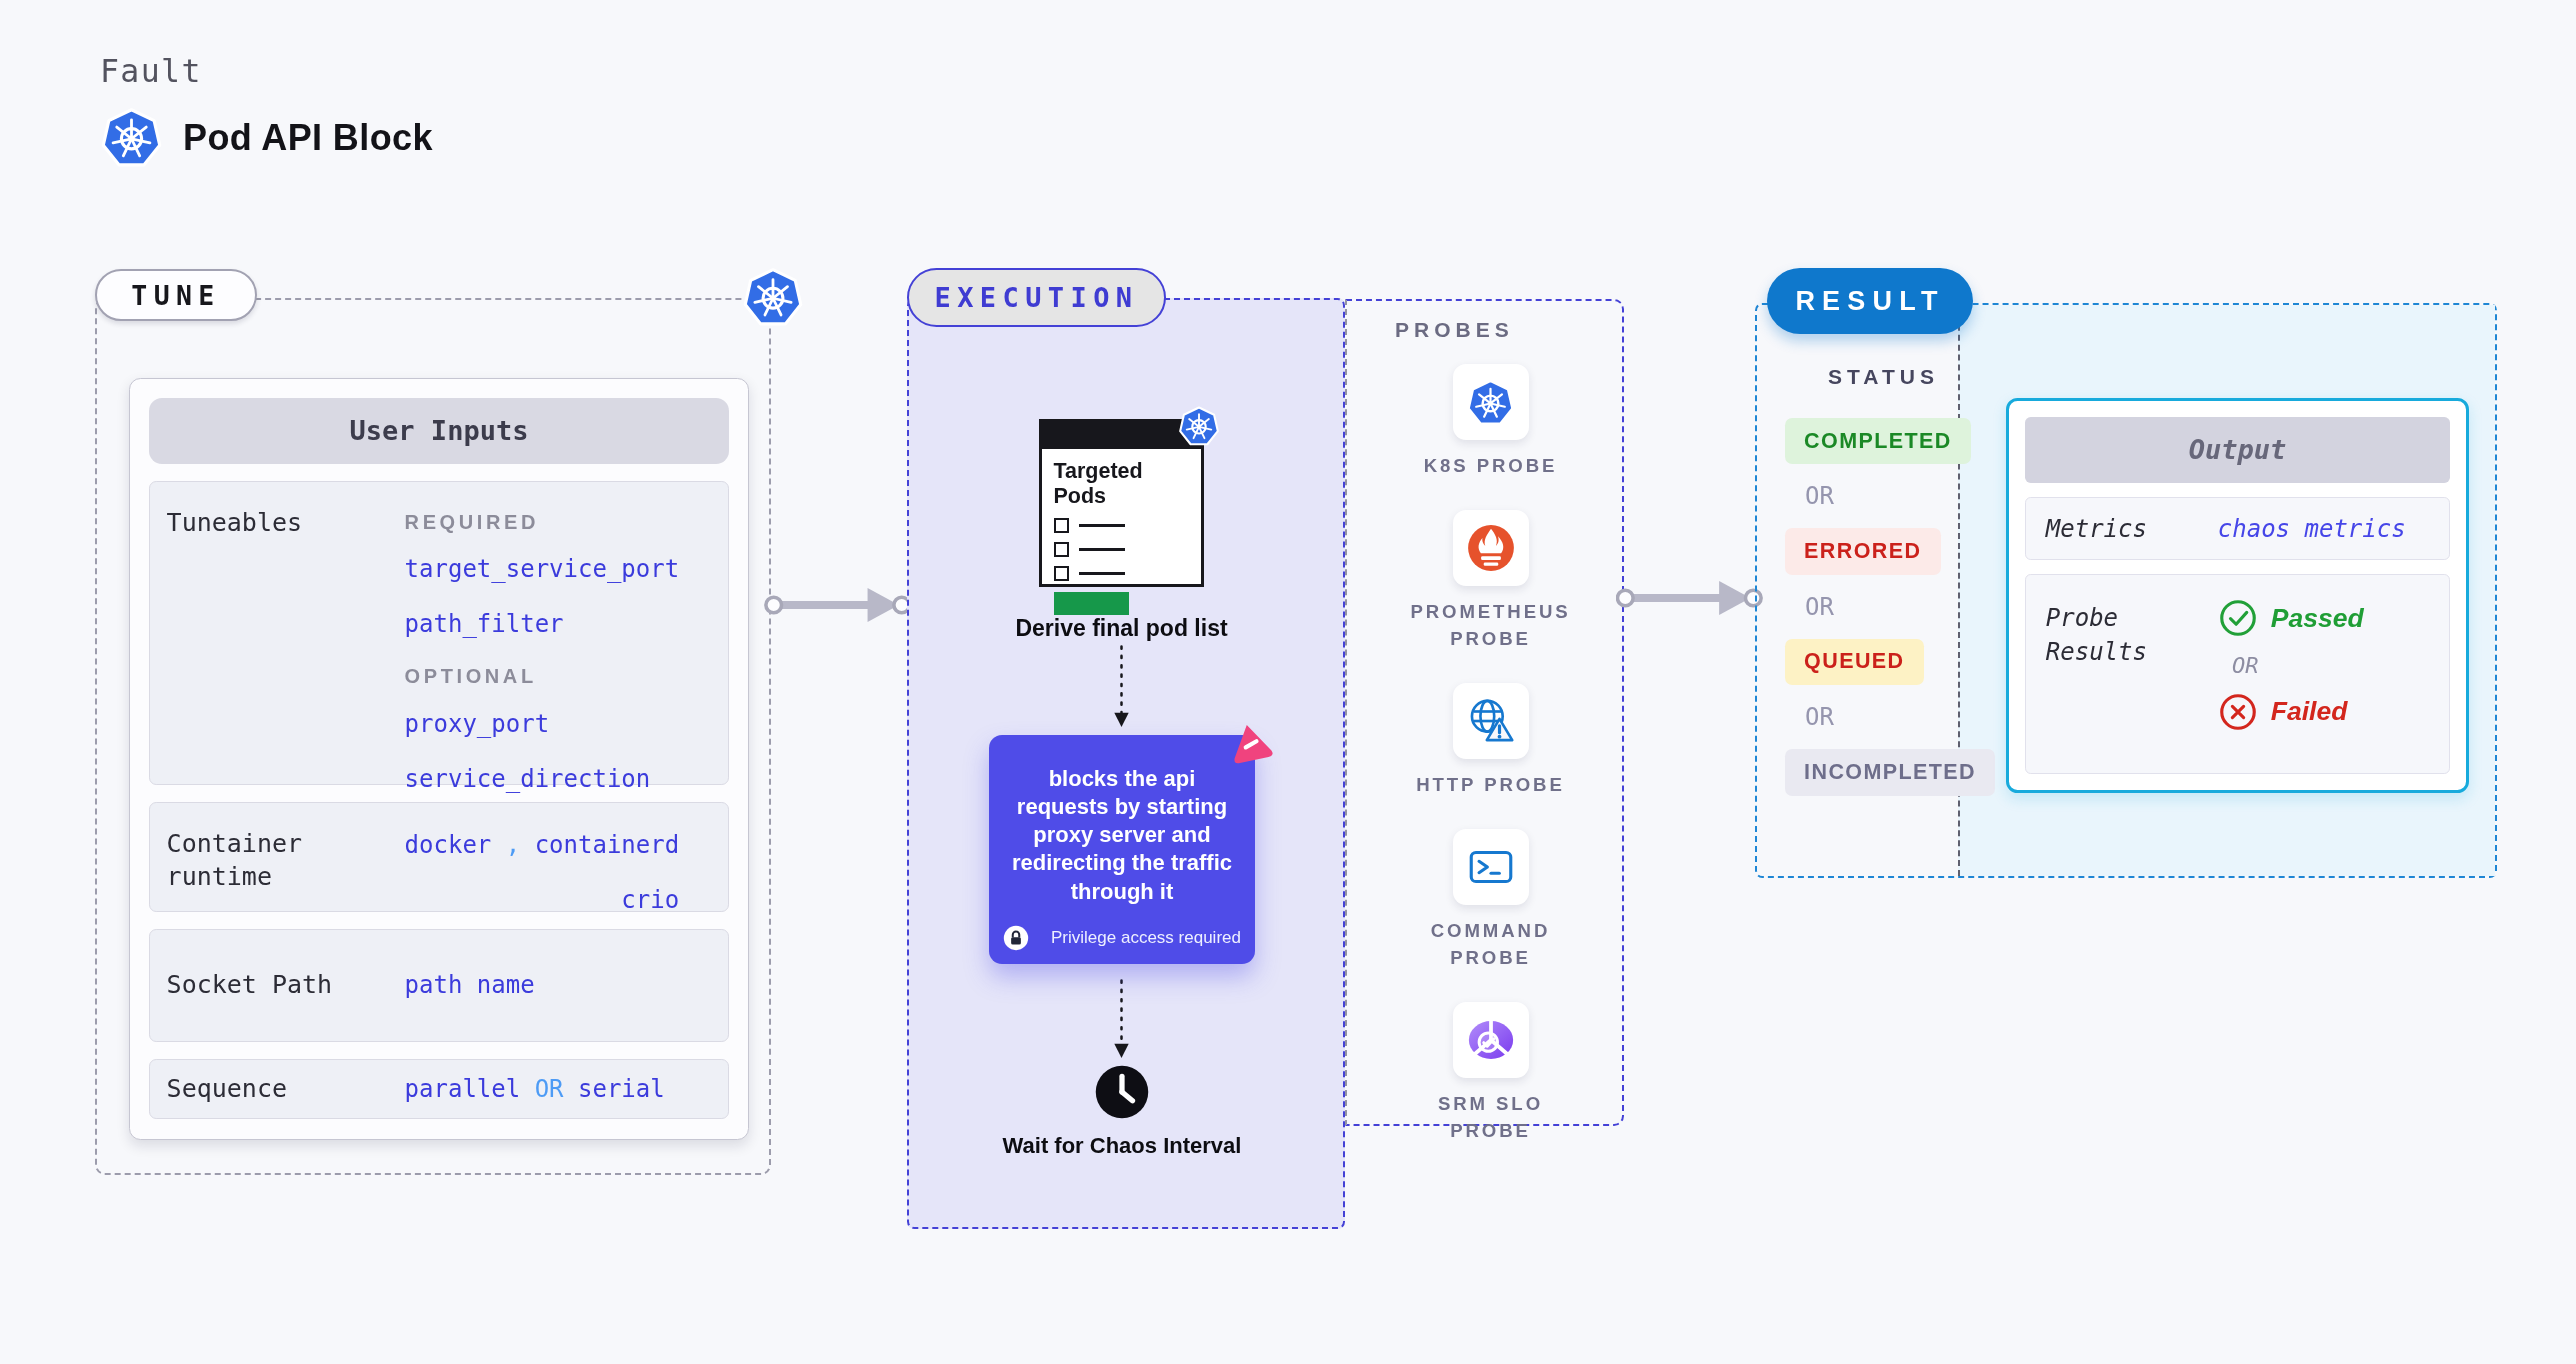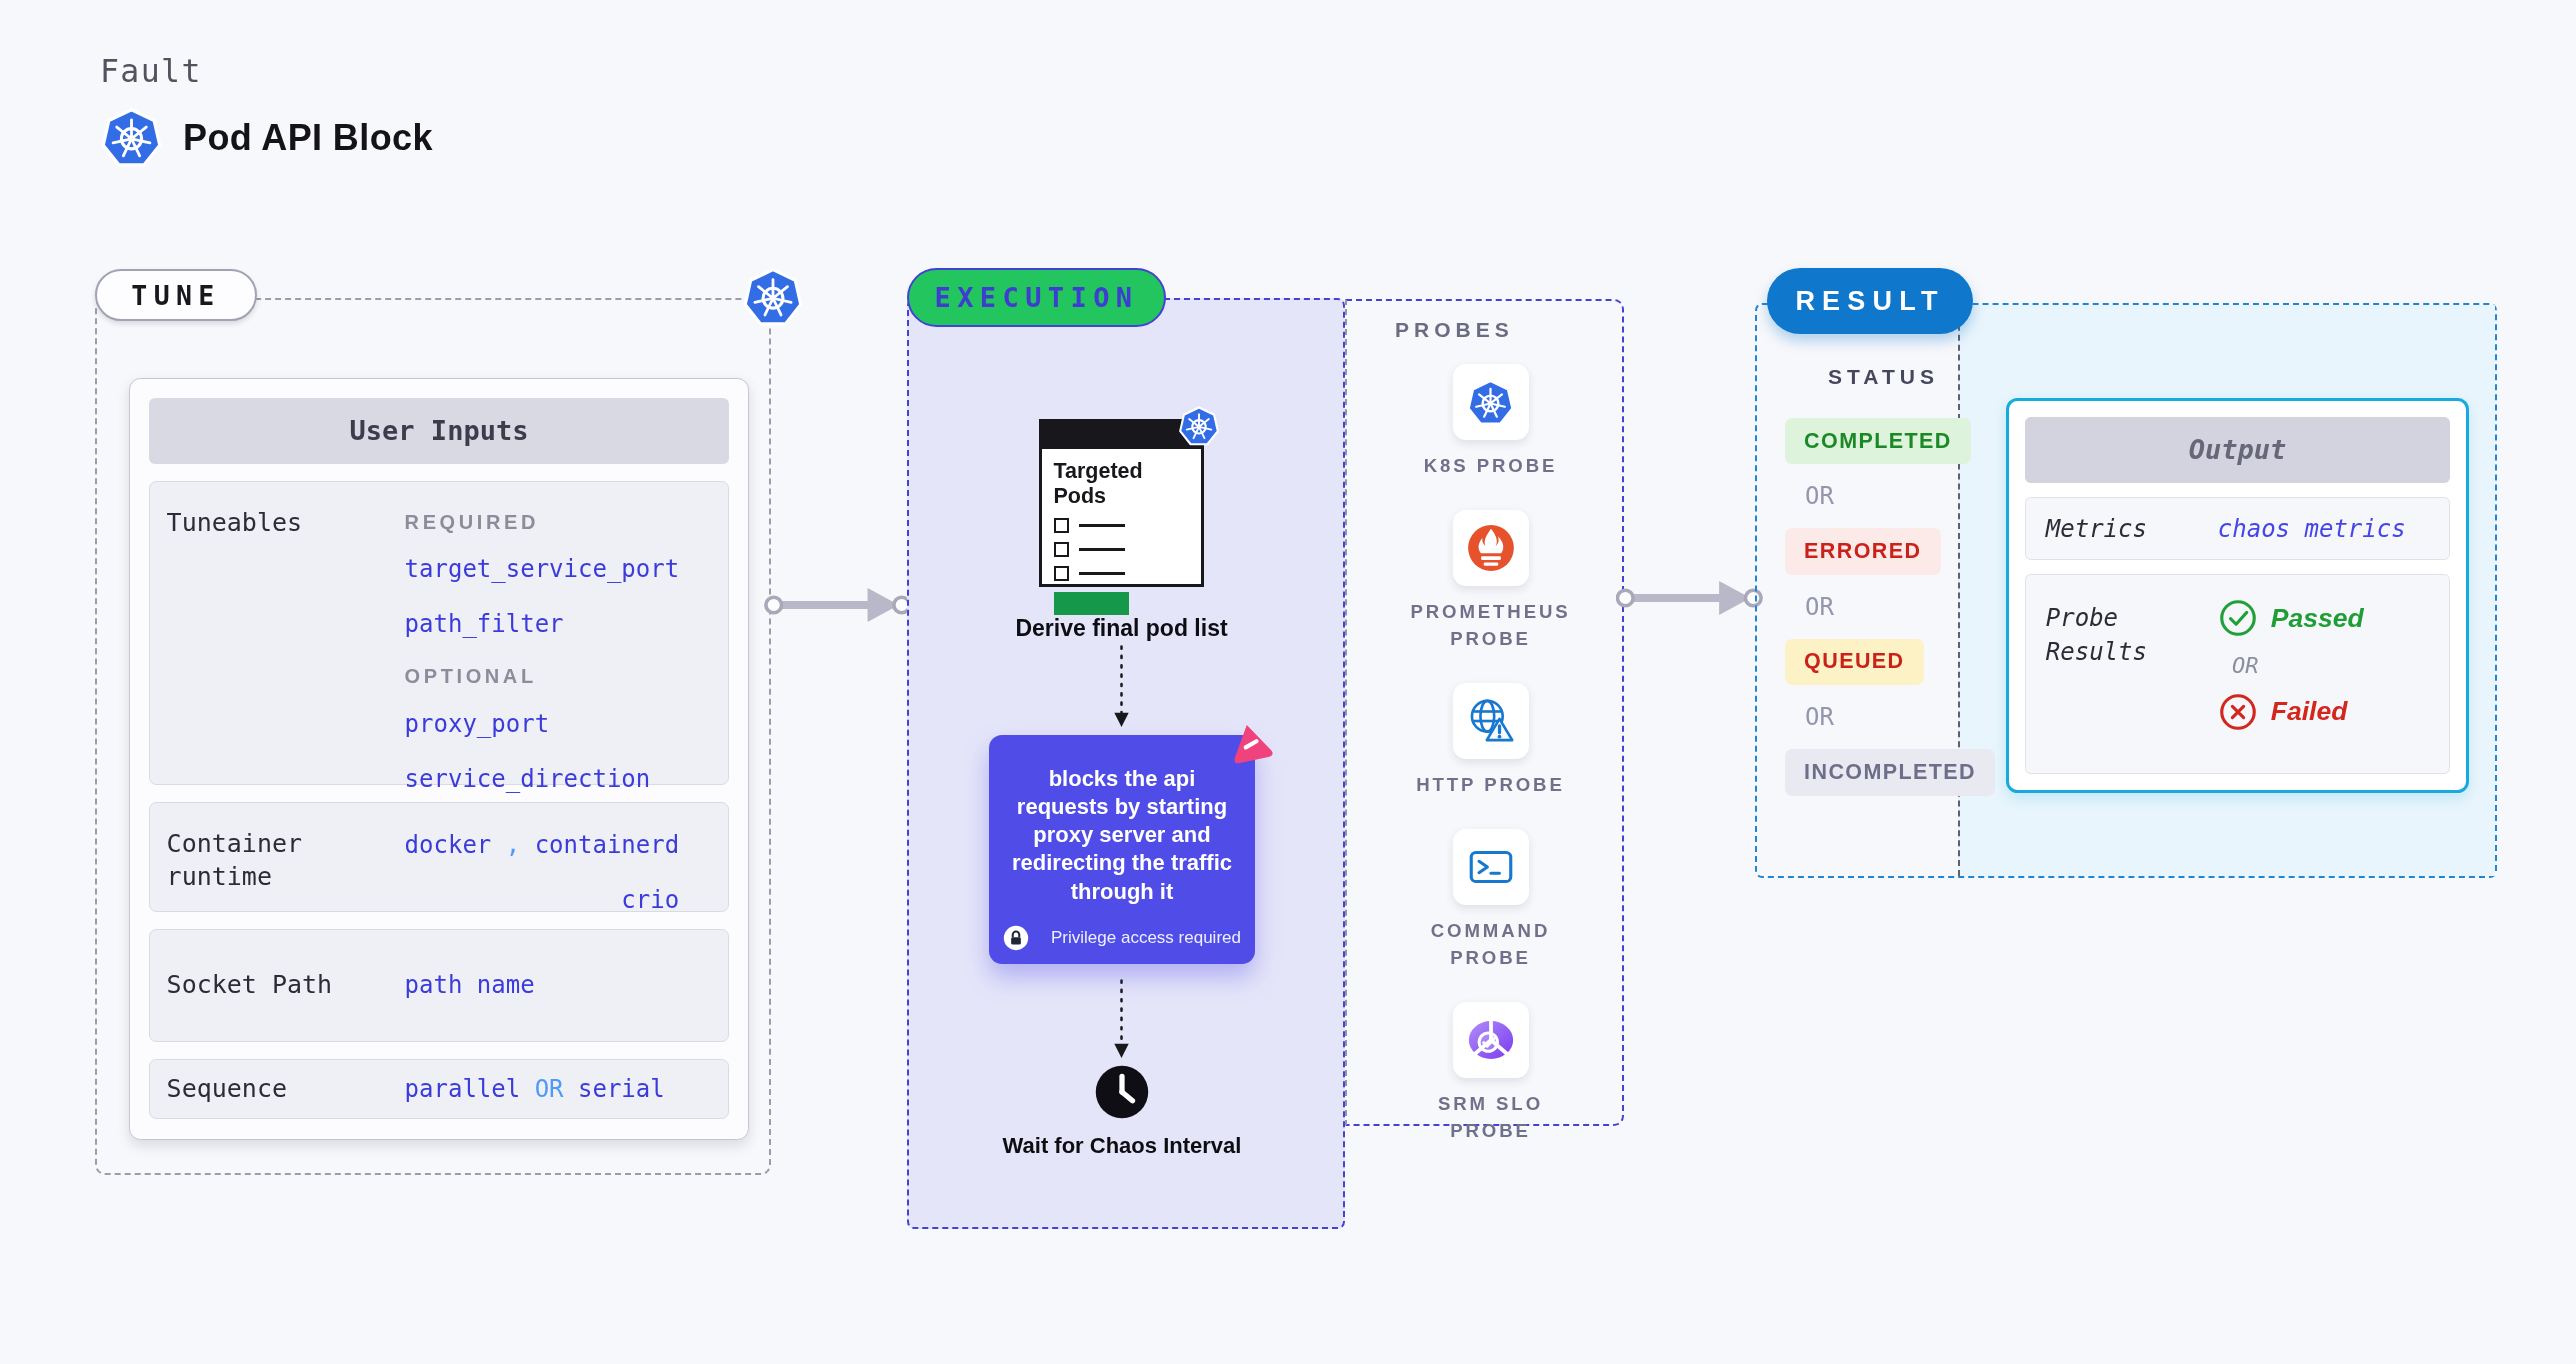--- a/index.html
+++ b/index.html
@@ -15,21 +15,21 @@
   
   .kicker { left:100px; top:53px; font-size:31.5px; color:#53535f; letter-spacing:1.4px; }
   .title-row { left:100px; top:106px; display:flex; align-items:center; gap:20px; }
   .title-text { font-size:36px; font-weight:700; color:#131318; letter-spacing:0.4px; }
 
   
   .pill { display:flex; align-items:center; justify-content:center; border-radius:34px; }
   .tune-pill { left:95px; top:269px; width:162px; height:52px; background:#fdfdff;
     border:2.1px solid #a2a2b2; font-size:26.5px; font-weight:700; letter-spacing:6.4px;
     color:#17171c; box-shadow:0 2.9px 5.7px rgba(40,40,70,.14); z-index:5; }
-  .exec-pill { left:907px; top:268px; width:259px; height:59px; background:#22c55e;
+  .exec-pill { left:907px; top:268px; width:259px; height:59px; background:#e5e5e5;
     border:2.9px solid #4441d6; font-size:27px; font-weight:700; letter-spacing:6.4px;
     color:#3f3cd2; z-index:5; }
   .result-pill { left:1767px; top:268px; width:206px; height:66px; background:#0f78cc;
     color:#fff; font-size:27px; font-weight:700; letter-spacing:7.2px;
     box-shadow:0 7.2px 13px rgba(15,120,204,.30); z-index:5; }
 
   
   .tune-box { left:95px; top:298px; width:676px; height:877px;
     border:2.1px dashed #9c9cac; border-radius:10px; }
   .exec-box { left:907px; top:298px; width:438px; height:931px;
@@ -41,21 +41,21 @@
     border:2.9px dashed #1e86d4; border-radius:7.2px; }
   .result-cyan { position:absolute; left:201px; top:0; right:0; bottom:0; background:#e9f5fc; }
   .result-divider { position:absolute; left:201px; top:0; bottom:0; border-left:2.1px dashed #5f5f6e; }
 
   .corner-k8s { left:742px; top:266px; z-index:6; }
 
   
   .ui-card { left:129px; top:378px; width:620px; height:762px; background:#fcfcfe;
     border:1.4px solid #c6c6d2; border-radius:11.5px; padding:18.6px;
     box-shadow:0 5.7px 13px rgba(20,20,50,.12); display:flex; flex-direction:column; gap:17px; }
-  .ui-head { height:66px; background:#d9d9e3; border-radius:6px; display:flex;
+  .ui-head { height:66px; background:#d9d9e3; border-radius:13px; display:flex;
     align-items:center; justify-content:center; font-size:27px; font-weight:700; color:#3c3c4c; }
   .ui-row { position:relative; background:#eef0f6; border:1.4px solid #dadae4; border-radius:7.2px; }
   .row-tuneables { height:304px; }
   .row-runtime { height:110px; }
   .row-socket { height:113px; }
   .row-sequence { height:60px; }
   .row-label { position:absolute; left:17px; top:24px; font-size:25px; color:#2c2c36; line-height:1.35; }
   .row-label-mid { top:50%; transform:translateY(-50%); }
   .val-col { position:absolute; left:255px; top:29px; display:flex; flex-direction:column; }
   .req-label { font-size:20px; font-weight:600; letter-spacing:3.6px; color:#8c8c9a; margin-bottom:21.5px; }

